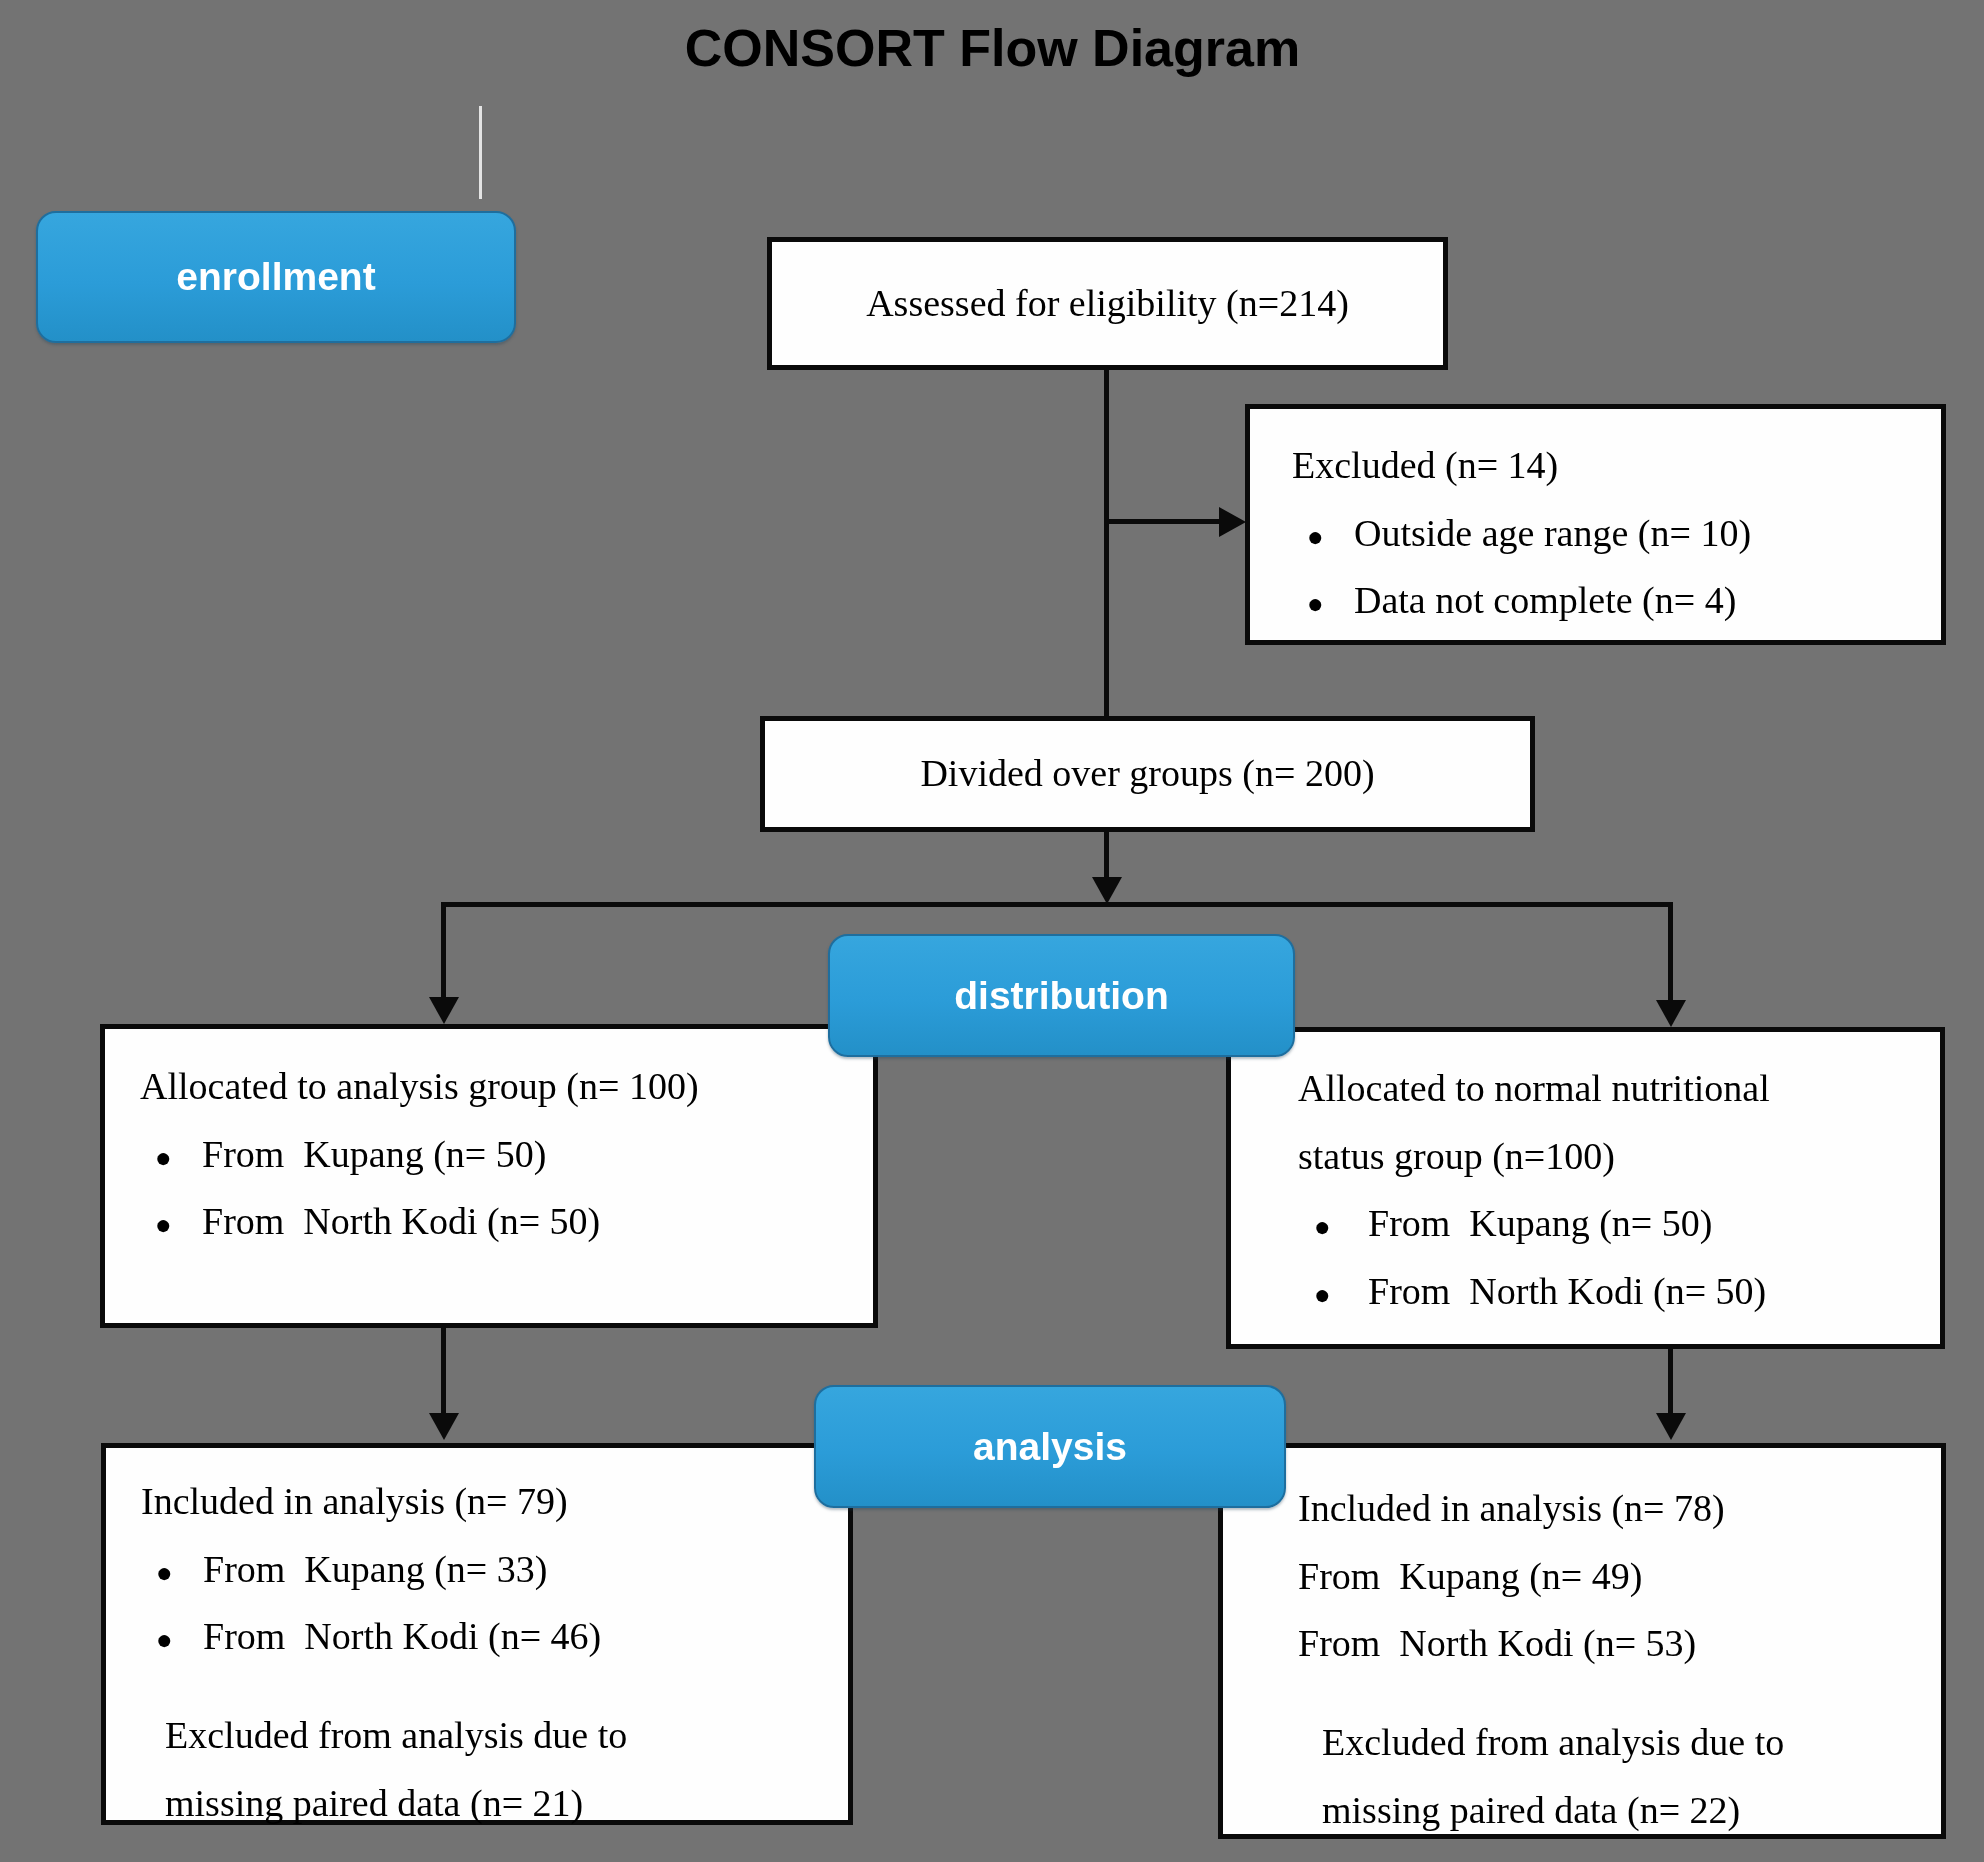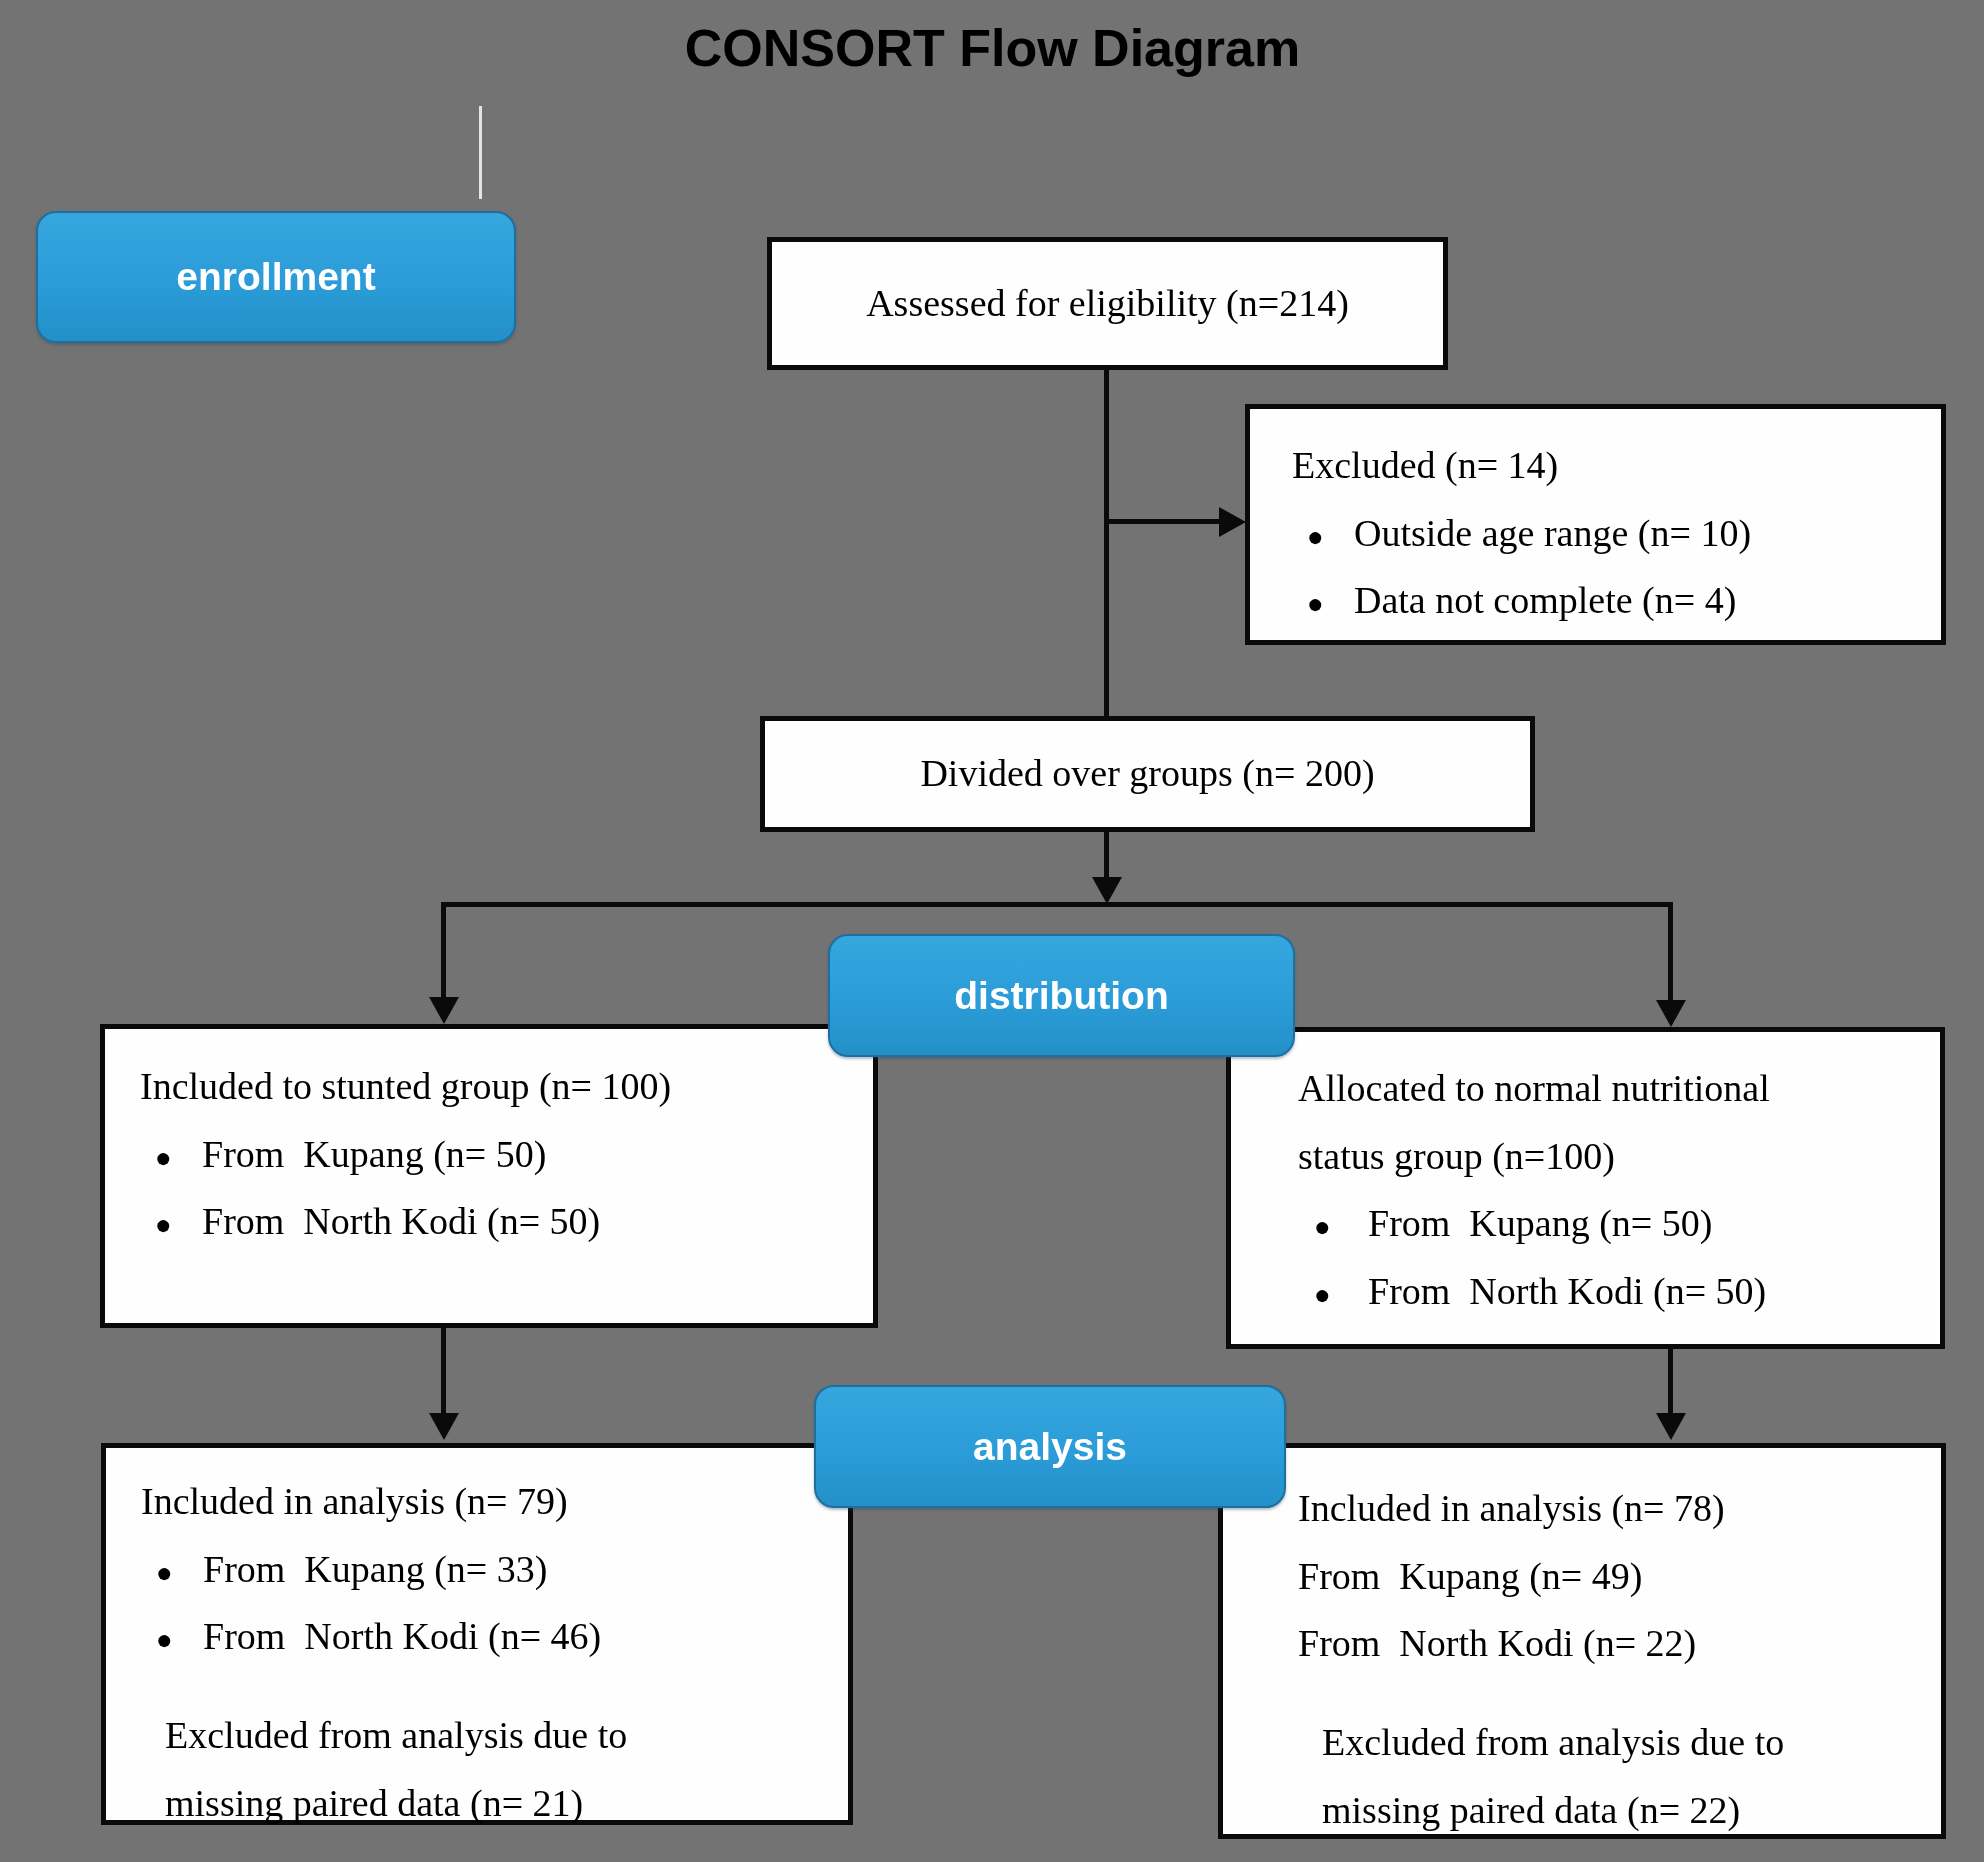--- a/index.html
+++ b/index.html
@@ -102,21 +102,21 @@
       <span class="dot">●</span>
       <span class="txt">Data not complete (n= 4)</span>
     </div>
   </div>
 
   <div class="wbox center" style="left:760px; top:716px; width:775px; height:116px;">
     <span class="txt">Divided over groups (n= 200)</span>
   </div>
 
   <div class="wbox" style="left:100px; top:1024px; width:778px; height:304px; padding:24px 13.5px 0 35px;">
-    <div class="txt">Included to stunted group (n= 100)</div>
+    <div class="txt">Allocated to analysis group (n= 100)</div>
     <div class="bullet-row">
       <span class="dot">●</span>
       <span class="txt">From  Kupang (n= 50)</span>
     </div>
     <div class="bullet-row">
       <span class="dot">●</span>
       <span class="txt">From  North Kodi (n= 50)</span>
     </div>
   </div>
 
@@ -143,19 +143,19 @@
       <span class="dot">●</span>
       <span class="txt">From  North Kodi (n= 46)</span>
     </div>
     <div class="footer-block txt">Excluded from analysis due to
 missing paired data (n= 21)</div>
   </div>
 
   <div class="wbox" style="left:1218px; top:1443px; width:728px; height:396px; padding:27px 12px 0 75px;">
     <div class="txt">Included in analysis (n= 78)</div>
     <div class="txt">From  Kupang (n= 49)</div>
-    <div class="txt">From  North Kodi (n= 22)</div>
+    <div class="txt">From  North Kodi (n= 53)</div>
     <div class="footer-block txt">Excluded from analysis due to
 missing paired data (n= 22)</div>
   </div>
 
 </div>
 
 
 </body></html>

